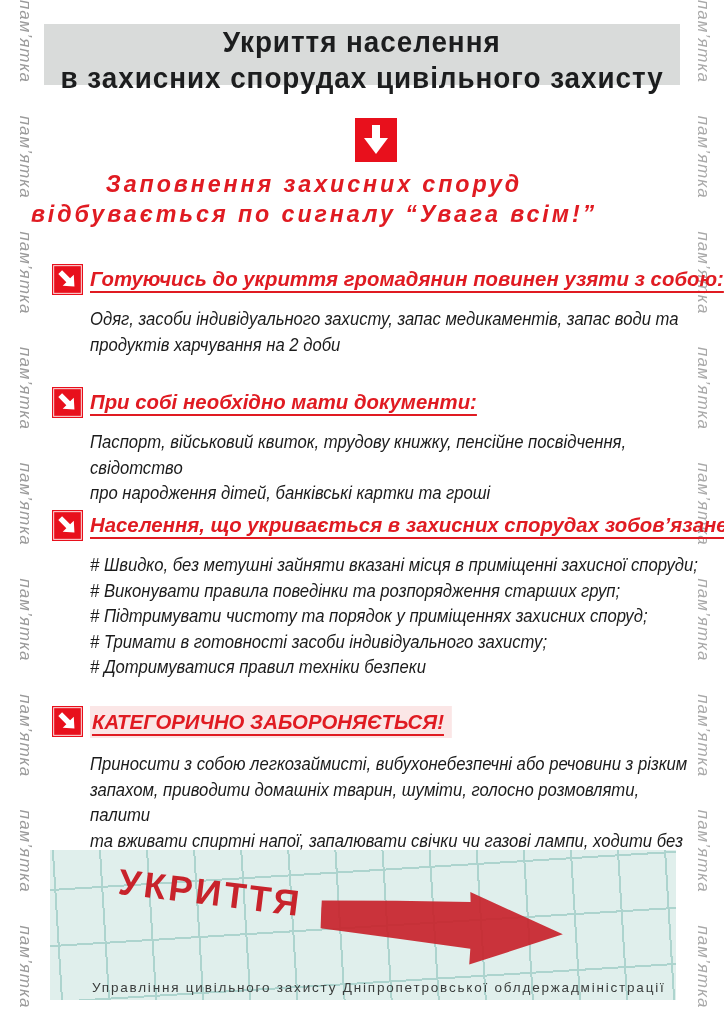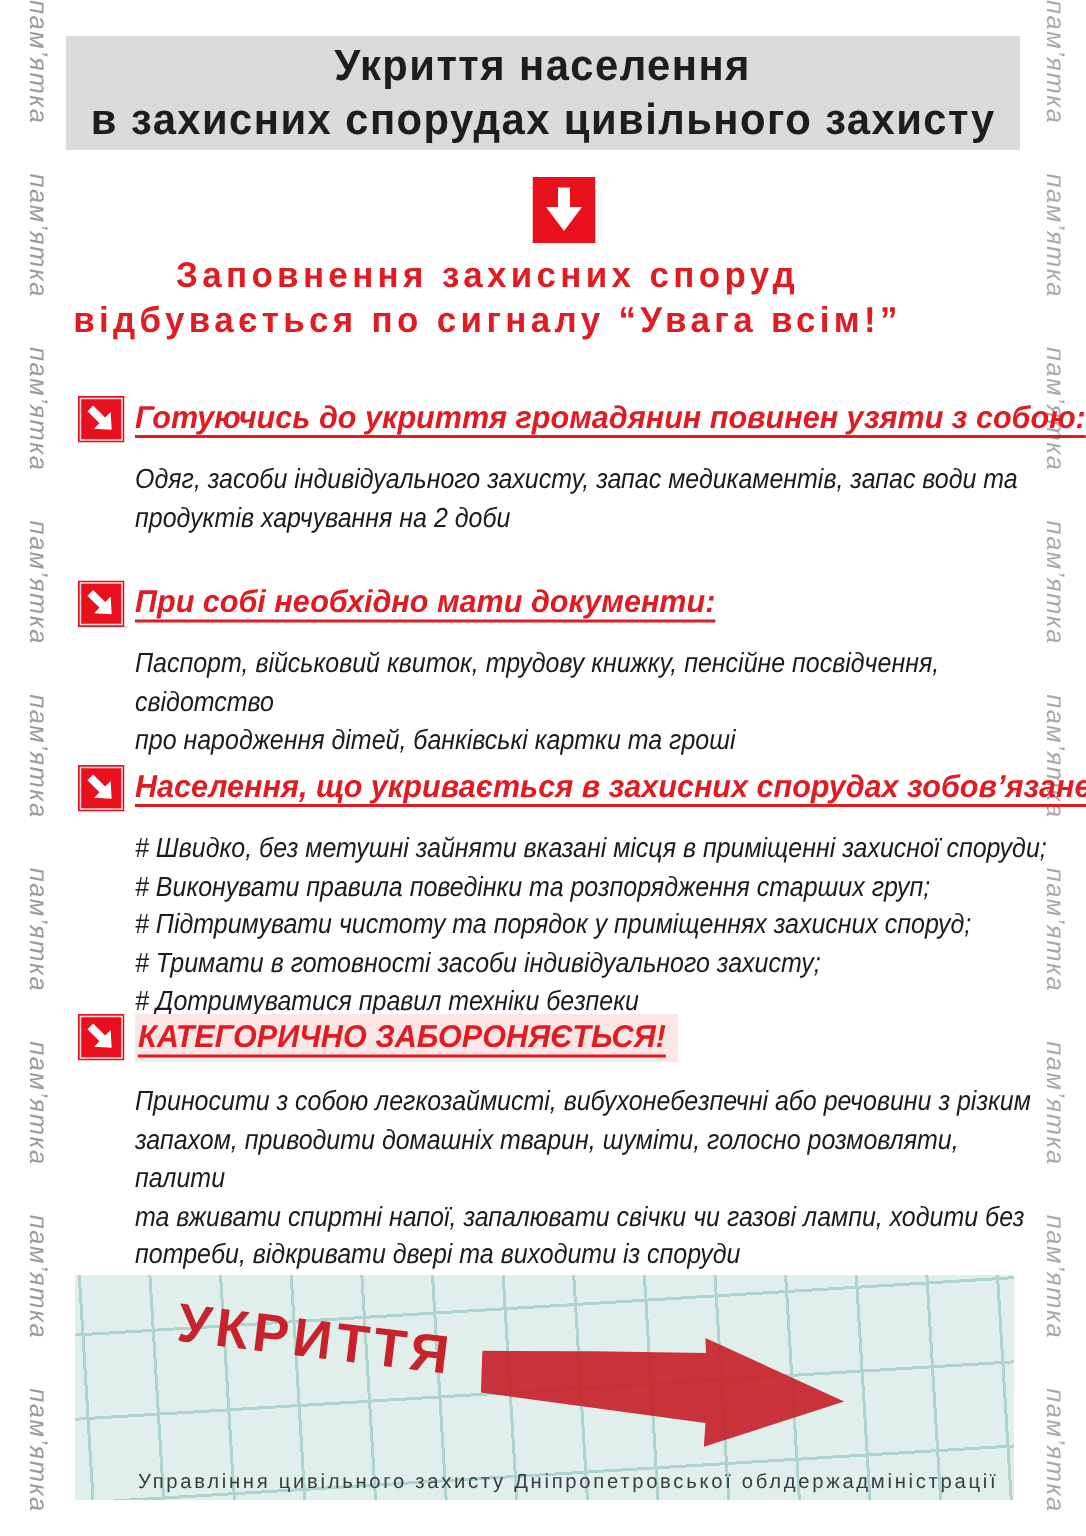--- a/index.html
+++ b/index.html
@@ -22,44 +22,45 @@
     letter-spacing:1px;
     word-spacing:27px;
     color:var(--side_gray,#9b9b9b);
     white-space:nowrap;
     line-height:26px;
   }
   .side-strip.left{left:38px;}
   .side-strip.right{left:716px;color:var(--side_gray,#9b9b9b);opacity:.85;}
   
   .header-box{
-    position:absolute;left:44px;top:24px;width:636px;height:76px;
+    position:absolute;left:44px;top:24px;width:636px;height:61px;
     background:var(--header_bg,#d9dbda);
-    display:flex;flex-direction:column;justify-content:center;align-items:center;
+    display:flex;flex-direction:column;align-items:center;
   }
   .header-line{
     color:var(--ink,#1c1d1e);
     font-weight:700;
     font-size:29px;
     line-height:36px;
     letter-spacing:1px;
     transform:scaleX(0.96);
     white-space:nowrap;
   }
   
   .down-icon{position:absolute;left:355px;top:118px;width:42px;height:44px;}
   
   .signal{
-    position:absolute;left:16px;top:169px;width:618px;
+    position:absolute;left:5px;top:169px;width:618px;
     text-align:center;
     color:var(--red,#e01b22);
     font-weight:700;
     font-size:24px;
     line-height:30px;
     letter-spacing:3px;
+    font-style:italic;
   }
   .signal div{transform:scaleX(0.97);white-space:nowrap;}
   
   .sec{position:absolute;left:52px;width:650px;margin-top:11px;}
   .sec-icon{position:absolute;left:0;top:0;width:31px;height:31px;display:block;}
   .sec-heading{
     margin:0 0 13px 38px;
     color:var(--red,#e01b22);
     font-size:21px;
     line-height:29px;
@@ -188,21 +189,21 @@
       </svg>
     </span>
     <h2 class="sec-heading">Населення, що укривається в захисних спорудах зобов’язане:</h2>
     <p class="sec-body"># Швидко, без метушні зайняти вказані місця в приміщенні захисної споруди;
 # Виконувати правила поведінки та розпорядження старших груп;
 # Підтримувати чистоту та порядок у приміщеннях захисних споруд;
 # Тримати в готовності засоби індивідуального захисту;
 # Дотримуватися правил техніки безпеки</p>
   </section>
 
-  <section class="sec" style="top:665px">
+  <section class="sec" style="top:695px">
     <span class="sec-icon">
       <svg width="31" height="31" viewBox="0 0 30 30" aria-hidden="true">
         <rect x="0" y="0" width="30" height="30" fill="var(--icon_red,#e8101c)"></rect>
         <rect x="1.6" y="1.6" width="26.8" height="26.8" fill="none" stroke="#ffffff" stroke-width="1" opacity="0.85"></rect>
         <g transform="rotate(45 15 15)">
           <polygon points="5,12.4 16,12.4 16,7.4 24.5,15 16,22.6 16,17.6 5,17.6" fill="#ffffff"></polygon>
         </g>
       </svg>
     </span>
     <h2 class="sec-heading hl">КАТЕГОРИЧНО ЗАБОРОНЯЄТЬСЯ!</h2>

